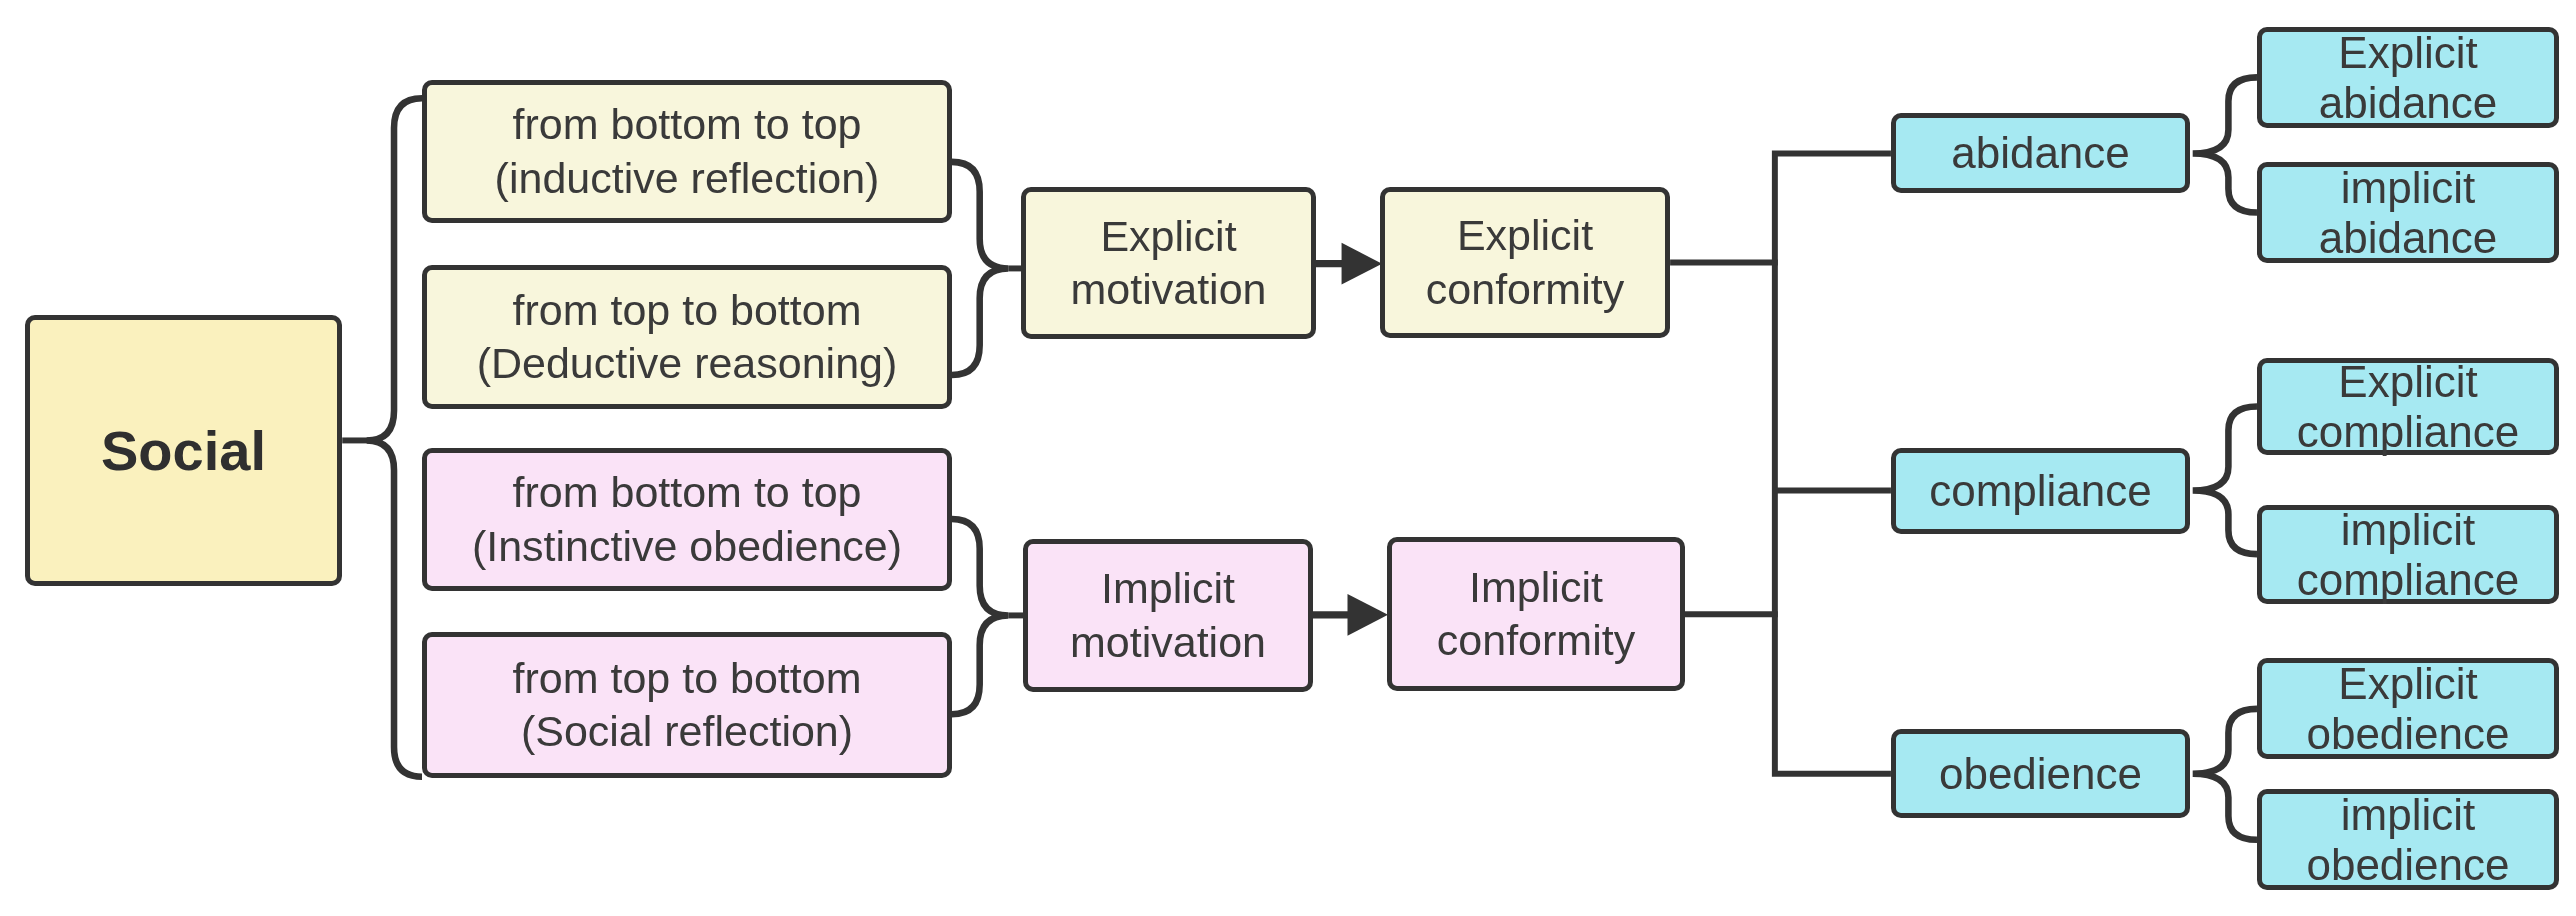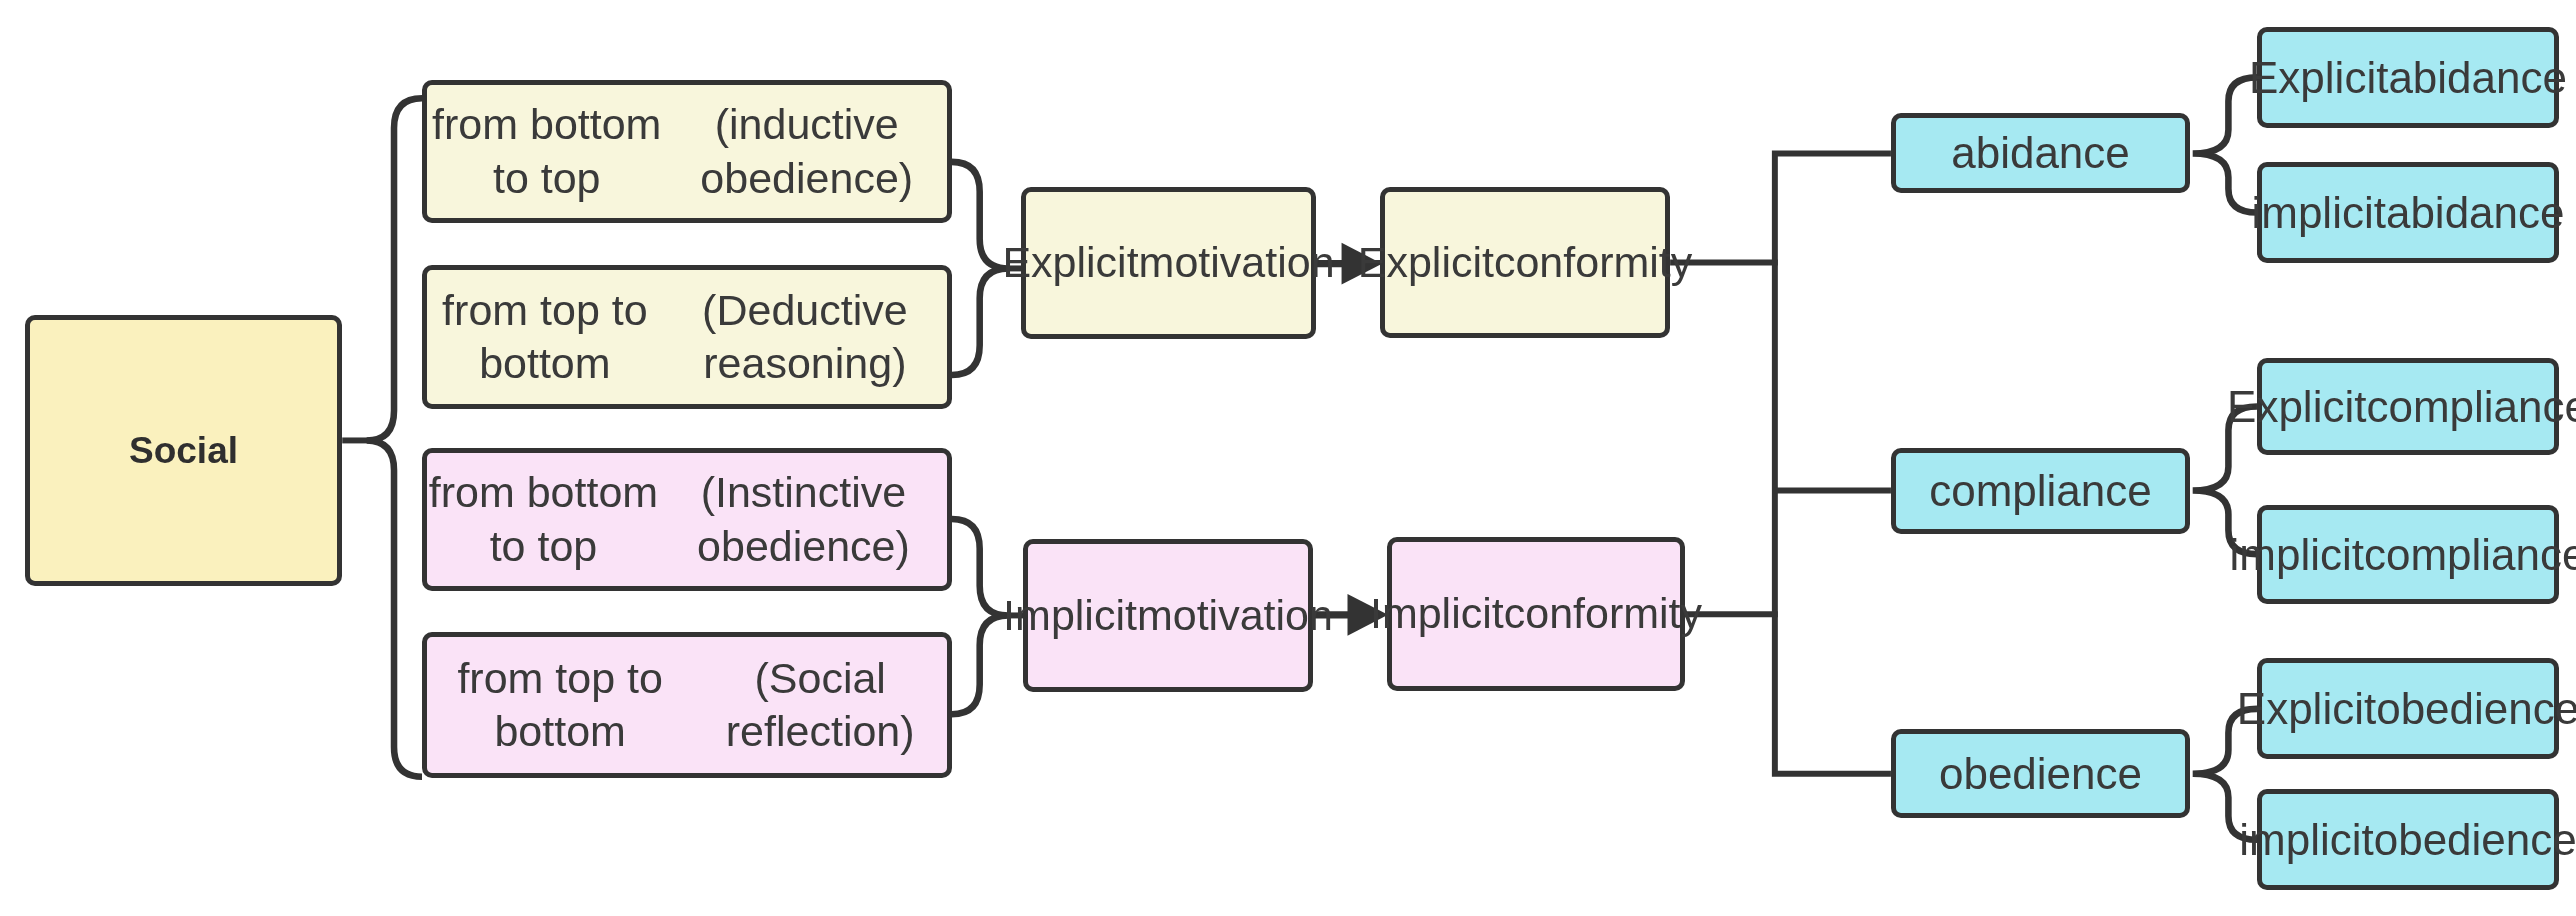--- a/index.html
+++ b/index.html
@@ -9,27 +9,27 @@
     background:#ffffff;
     font-family:"Liberation Sans","DejaVu Sans",sans-serif;
     overflow:hidden;
   }
   .connector-layer{position:absolute;left:0;top:0;z-index:1;}
   .box{
     position:absolute;z-index:2;
     box-sizing:border-box;
     border:5.4px solid #333333;
     border-radius:10px;
-    display:flex;flex-direction:row;
+    display:flex;flex-direction:column;
     align-items:center;justify-content:center;
     text-align:center;
     font-size:43px;line-height:1.24;color:#3a3a3a;
   }
   .box span{display:block;}
-  .root{background:#FAF1BE;font-weight:bold;font-size:37px;color:#2f2f2f;}
+  .root{background:#FAF1BE;font-weight:bold;font-size:56px;color:#2f2f2f;}
   .cream{background:#F8F6DC;}
   .pink{background:#FAE3F7;}
   .cyan{background:#A6E9F2;font-size:44px;line-height:1.12;}
 </style>
 </head>
 <body>
 
 <div class="canvas">
 
   <svg class="connector-layer" width="2576" height="916" viewBox="0 0 4328 1539" fill="none" stroke="#333333" stroke-width="10">
@@ -58,21 +58,21 @@
     <path stroke-width="11" d="M 3792 683 Q 3744 683 3744 723 L 3744 784 Q 3744 824 3684 824 Q 3744 824 3744 864 L 3744 891 Q 3744 931 3792 931"></path>
     <path stroke-width="11" d="M 3792 1191 Q 3744 1191 3744 1231 L 3744 1260 Q 3744 1300 3684 1300 Q 3744 1300 3744 1340 L 3744 1371 Q 3744 1411 3792 1411"></path>
   </svg>
 
   <div class="box root" style="left:25px;top:315px;width:317px;height:271px;">
     <span>Social</span>
   </div>
 
   <div class="box cream" style="left:422px;top:80px;width:530px;height:143px;">
     <span>from bottom to top</span>
-    <span>(inductive obedience)</span>
+    <span>(inductive reflection)</span>
   </div>
   <div class="box cream" style="left:422px;top:265px;width:530px;height:144px;">
     <span>from top to bottom</span>
     <span>(Deductive reasoning)</span>
   </div>
   <div class="box pink" style="left:422px;top:448px;width:530px;height:143px;">
     <span>from bottom to top</span>
     <span>(Instinctive obedience)</span>
   </div>
   <div class="box pink" style="left:422px;top:632px;width:530px;height:146px;">

